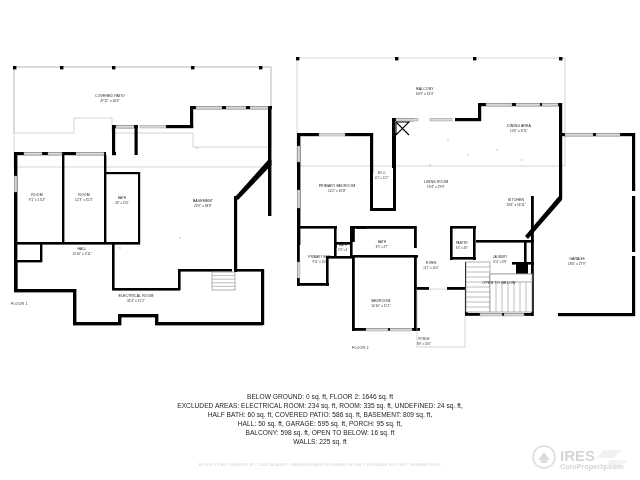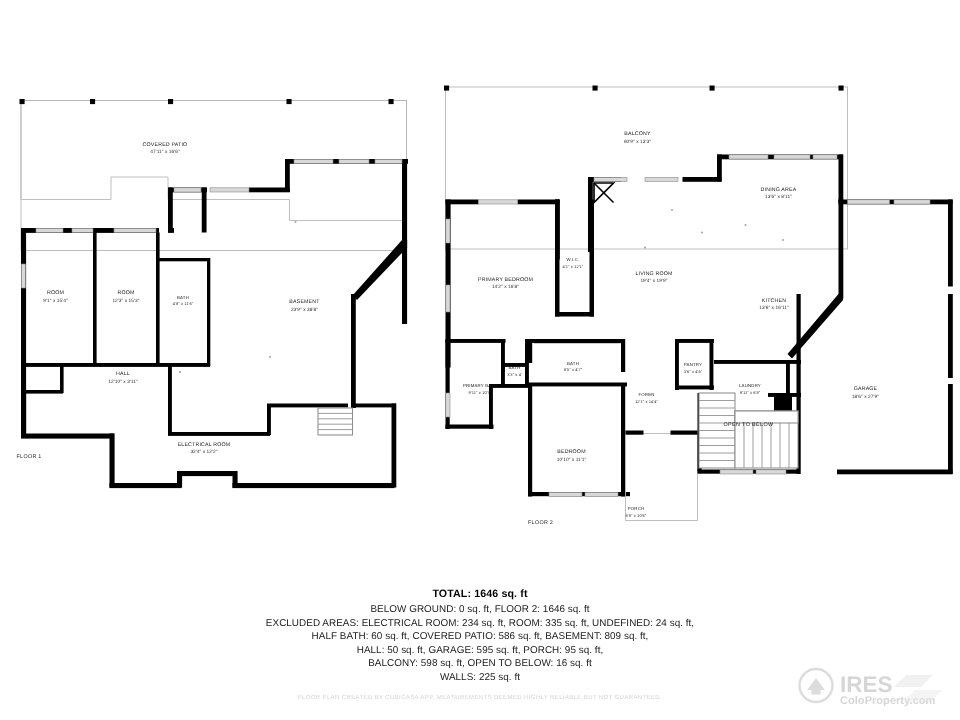--- a/index.html
+++ b/index.html
@@ -419,21 +419,20 @@
         <text class="rm-dim rm-dim-sm" x="424" y="344.5">8'8" x 10'6"</text>
 
         <text class="otb-label" x="499" y="284">OPEN TO BELOW</text>
 
         <text class="floor-tag" x="352" y="349">FLOOR 2</text>
       </g>
     </g>
   </svg>
 
   <div id="summary-block">
-    <div class="sum-total">TOTAL: 1646 sq. ft</div>
     <div class="sum-line">BELOW GROUND: 0 sq. ft, FLOOR 2: 1646 sq. ft</div>
     <div class="sum-line">EXCLUDED AREAS: ELECTRICAL ROOM: 234 sq. ft, ROOM: 335 sq. ft, UNDEFINED: 24 sq. ft,</div>
     <div class="sum-line">HALF BATH: 60 sq. ft, COVERED PATIO: 586 sq. ft, BASEMENT: 809 sq. ft,</div>
     <div class="sum-line">HALL: 50 sq. ft, GARAGE: 595 sq. ft, PORCH: 95 sq. ft,</div>
     <div class="sum-line">BALCONY: 598 sq. ft, OPEN TO BELOW: 16 sq. ft</div>
     <div class="sum-line">WALLS: 225 sq. ft</div>
   </div>
 
   <div id="disclaimer">FLOOR PLAN CREATED BY CUBICASA APP. MEASUREMENTS DEEMED HIGHLY RELIABLE BUT NOT GUARANTEED.</div>
 

